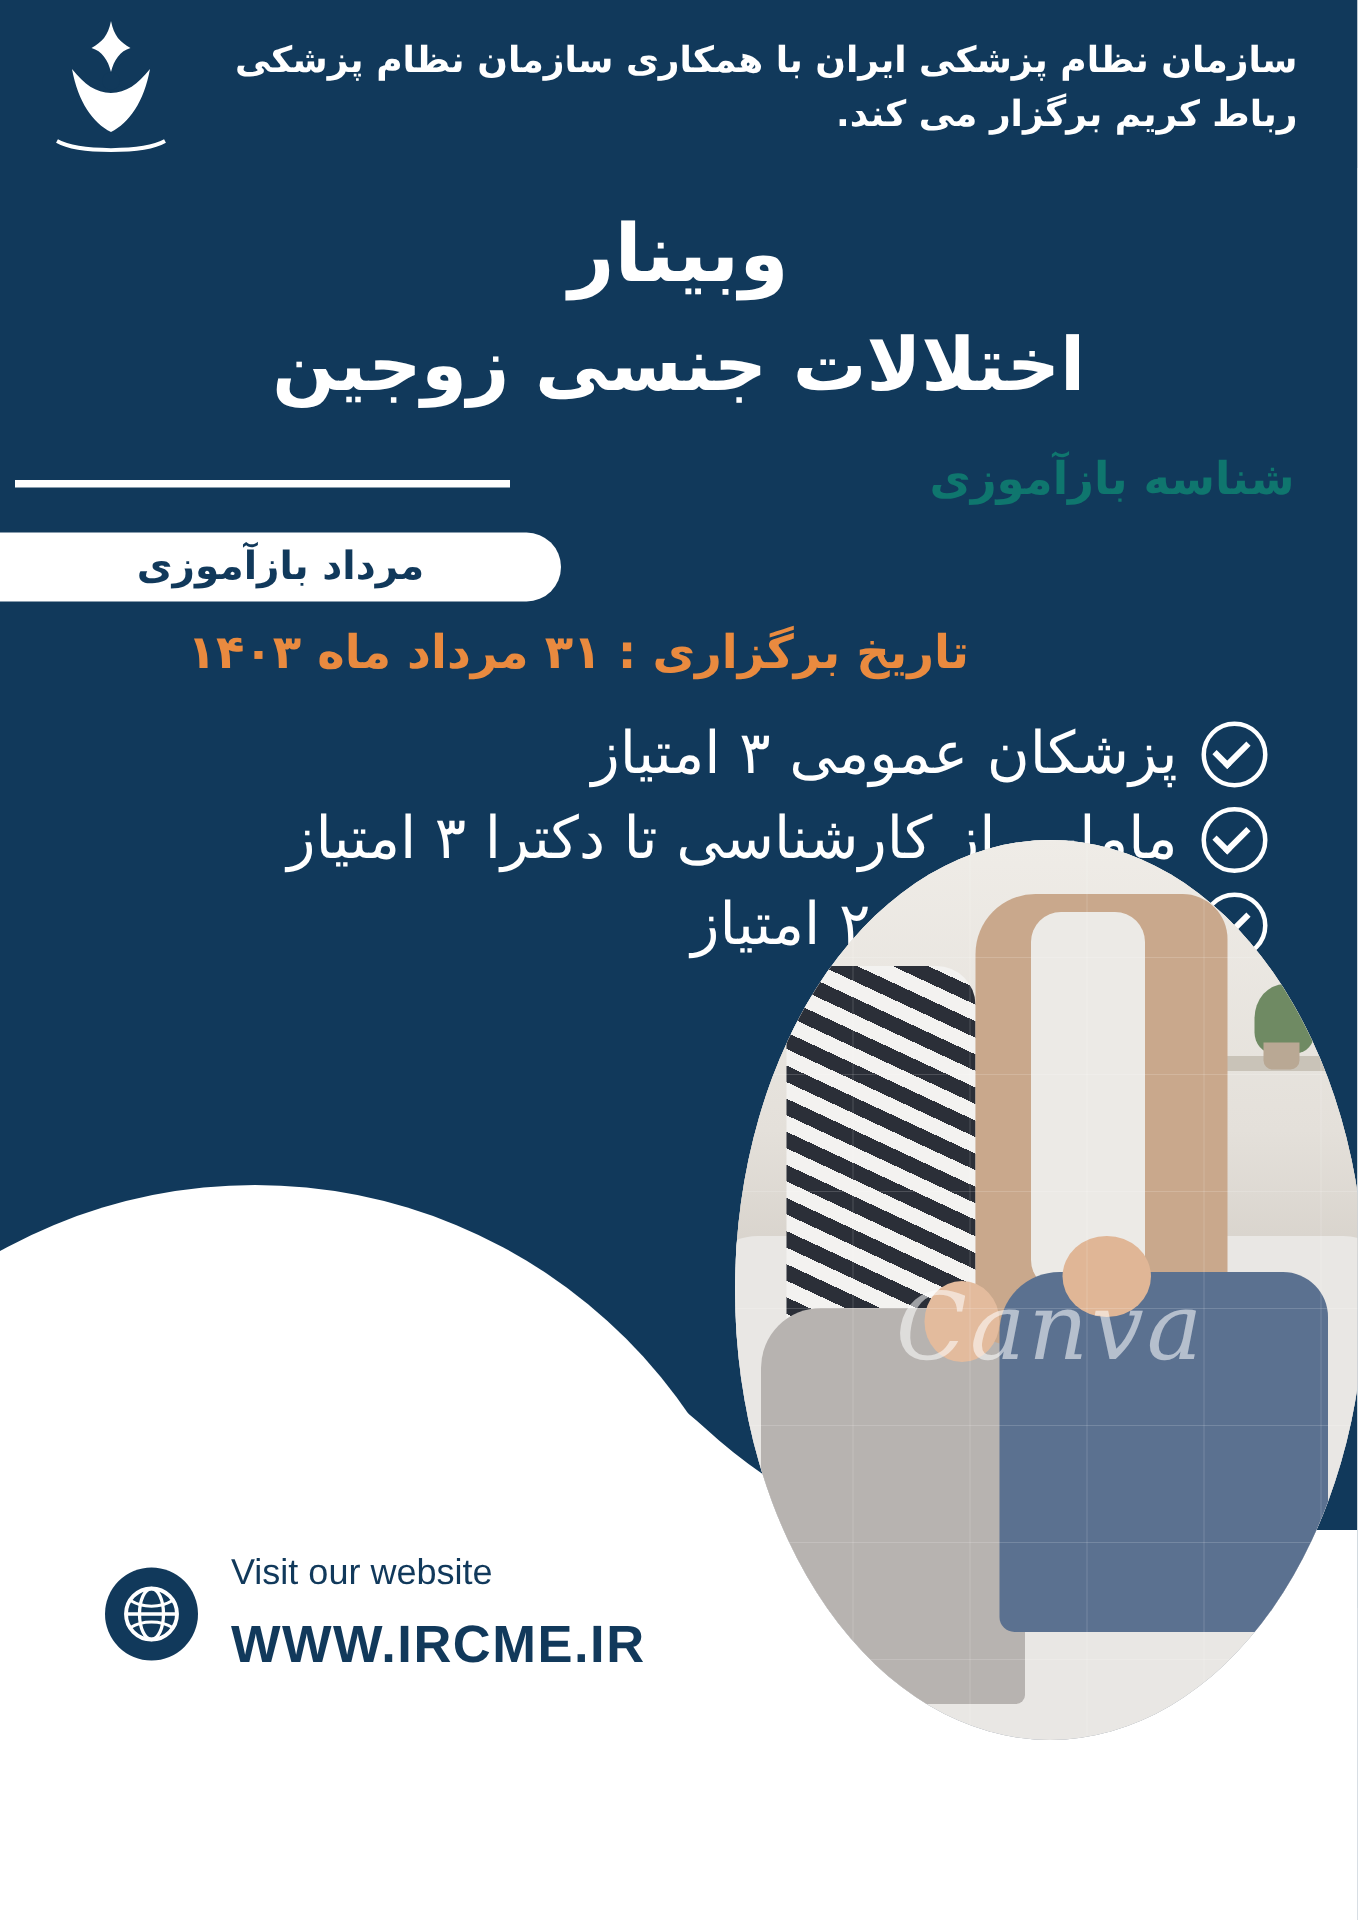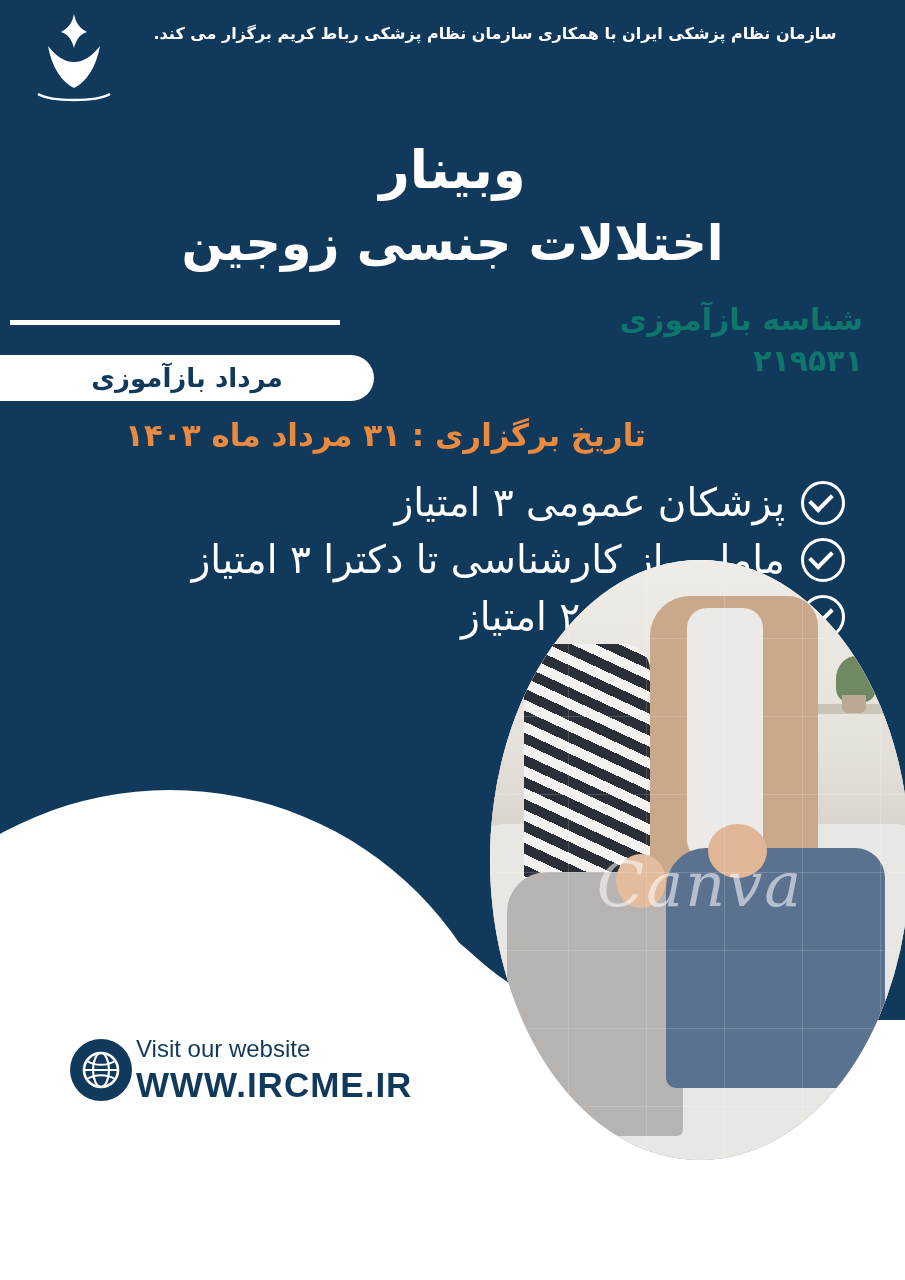--- a/index.html
+++ b/index.html
@@ -25,24 +25,24 @@
     width: 905px;
     height: 112px;
     background: #123a5c;
     background: #11395b;
   }
   .top-band-text {
     position: absolute;
     top: 22px;
     right: 40px;
     width: 740px;
-    text-align: center;
+    text-align: right;
     direction: rtl;
     color: #ffffff;
-    font-size: 16px;
+    font-size: 24px;
     font-weight: bold;
     line-height: 1.5;
   }
   .org-logo {
     position: absolute;
     top: 10px;
     left: 28px;
     width: 92px;
     height: 95px;
     color: #ffffff;
@@ -377,21 +377,21 @@
     background-size: 78px 78px;
   }
 
   
   .footer {
     position: absolute;
     left: 70px;
     top: 1035px;
     display: flex;
     align-items: center;
-    gap: 4px;
+    gap: 22px;
     direction: ltr;
   }
   .globe {
     width: 62px;
     height: 62px;
     border-radius: 50%;
     background: #11395b;
     position: relative;
     flex: 0 0 auto;
   }
@@ -401,20 +401,21 @@
     color: #11395b;
     font-size: 24px;
     font-family: "Liberation Sans", sans-serif;
   }
   .footer-url {
     color: #11395b;
     font-size: 35px;
     font-weight: bold;
     letter-spacing: 1px;
     font-family: "Liberation Sans", sans-serif;
+    margin-top: 12px;
   }
 </style>
 </head>
 <body>
 
 <div class="poster">
 
   <div class="top-band"></div>
   <div class="top-band-text">سازمان نظام پزشکی ایران با همکاری سازمان نظام پزشکی رباط کریم برگزار می کند.</div>
 
@@ -431,21 +432,20 @@
   <div class="white-curve"></div>
   <div class="white-bottom"></div>
 
   <div class="title-block">
     <div class="title-1">وبینار</div>
     <div class="title-2">اختلالات جنسی زوجین</div>
   </div>
 
   <div class="retrain-id">
     <div class="lbl">شناسه بازآموزی</div>
-    <div class="num">۲۱۹۵۳۱</div>
   </div>
 
   <div class="badge-line"></div>
   <div class="badge-pill">
     <span>مرداد بازآموزی</span>
   </div>
 
   <div class="event-date">تاریخ برگزاری : ۳۱ مرداد ماه ۱۴۰۳</div>
 
   <div class="credits">

